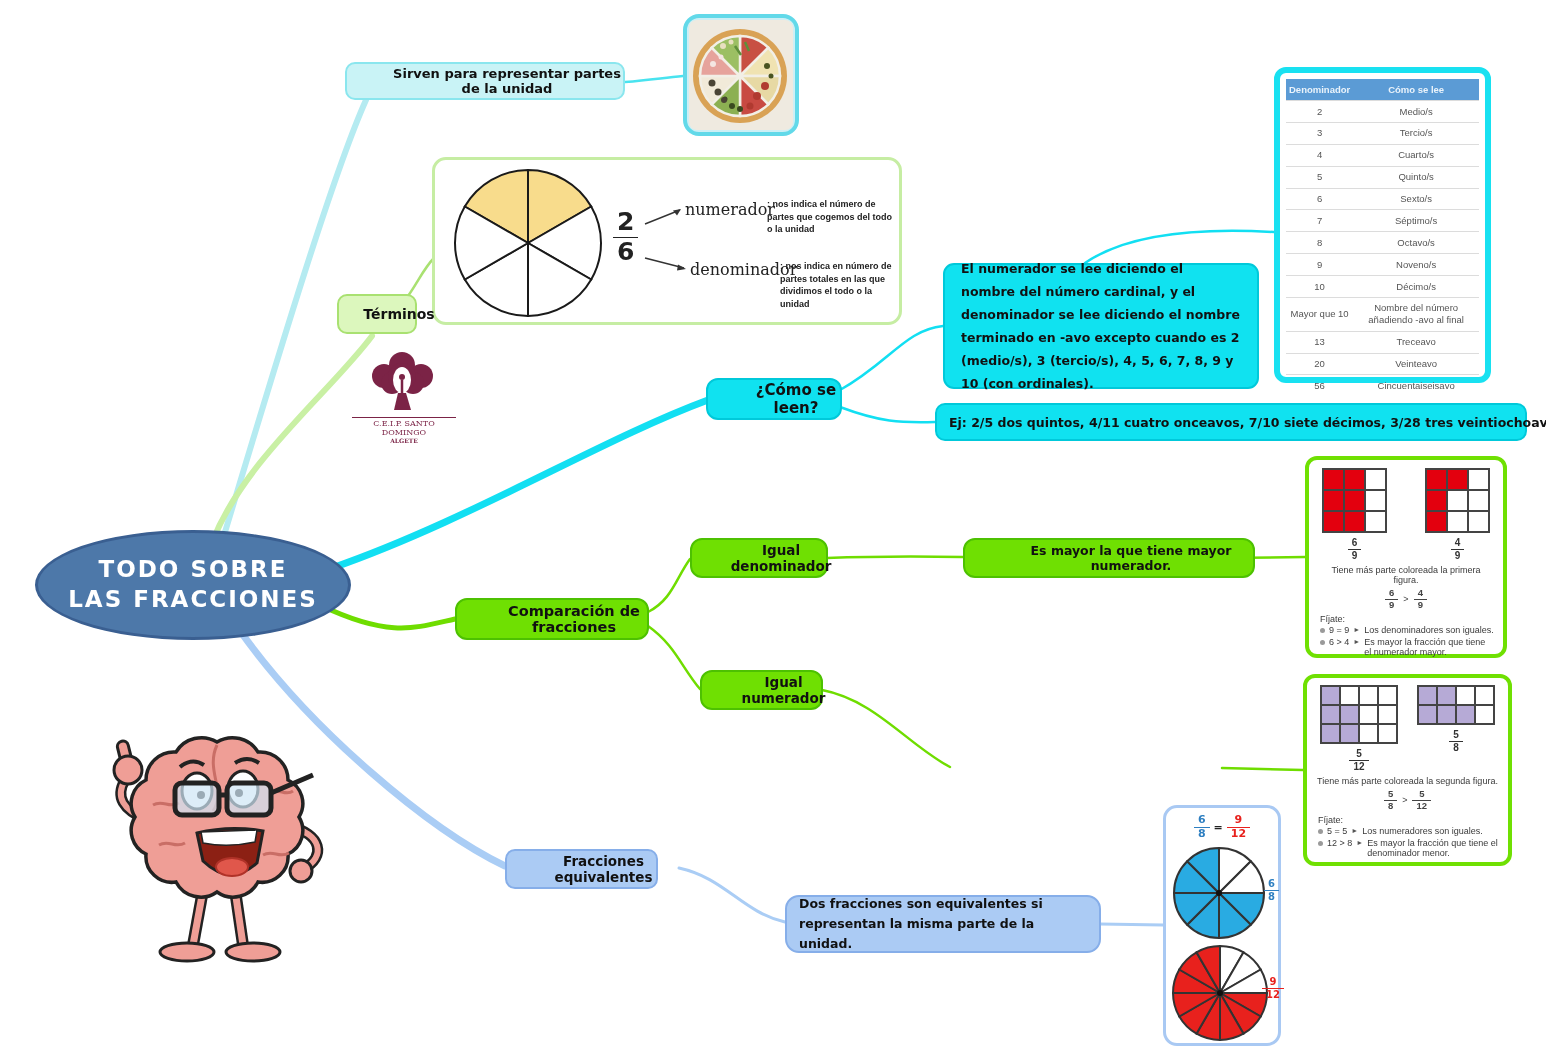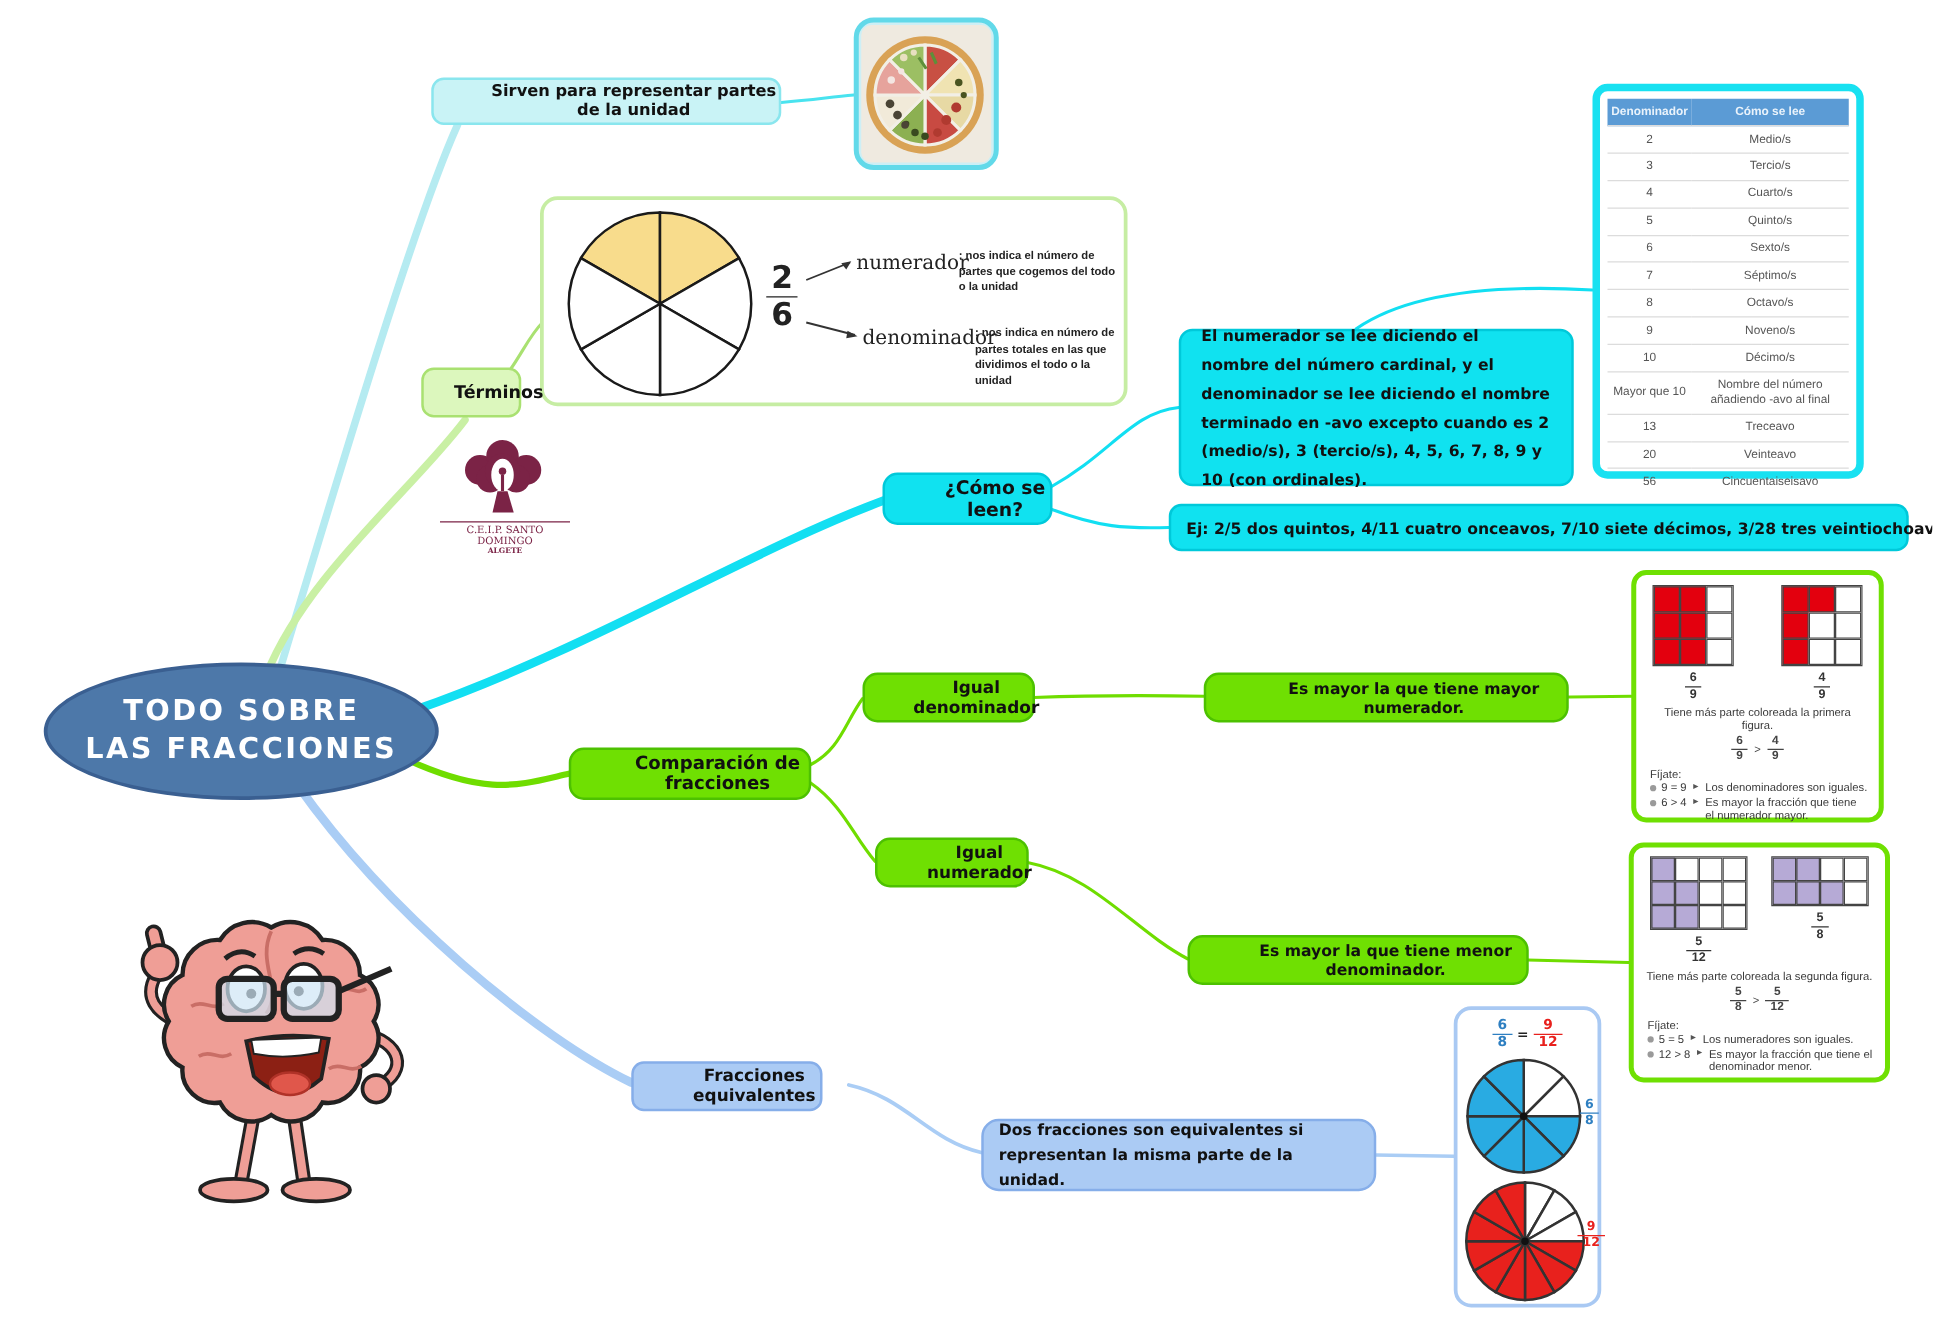--- a/index.html
+++ b/index.html
@@ -247,23 +247,20 @@
   </div>
   <div class="node green r12" style="left:690px;top:538px;width:138px;height:40px;font-size:13.5px;">
     <span>Igual denominador</span>
   </div>
   <div class="node green r12" style="left:700px;top:670px;width:123px;height:40px;font-size:13.5px;">
     <span>Igual numerador</span>
   </div>
   <div class="node green r12" style="left:963px;top:538px;width:292px;height:40px;font-size:12.5px;">
     <span>Es mayor la que tiene mayor numerador.</span>
   </div>
-  <div class="node green r12" style="left:950px;top:748px;width:273px;height:40px;font-size:12.5px;">
-    <span>Es mayor la que tiene menor denominador.</span>
-  </div>
 
   <div class="panel cmp ldet" style="left:1305px;top:456px;width:202px;height:202px;">
     <div class="gridrow">
       <div class="gwrap">
         <div class="grid" style="grid-template-columns: repeat(3, 21px);">
             <div class="gcell" style="width: 21px; height: 21px; background: rgb(227, 0, 14);"></div>
             <div class="gcell" style="width: 21px; height: 21px; background: rgb(227, 0, 14);"></div>
             <div class="gcell" style="width: 21px; height: 21px;"></div>
             <div class="gcell" style="width: 21px; height: 21px; background: rgb(227, 0, 14);"></div>
             <div class="gcell" style="width: 21px; height: 21px; background: rgb(227, 0, 14);"></div>

